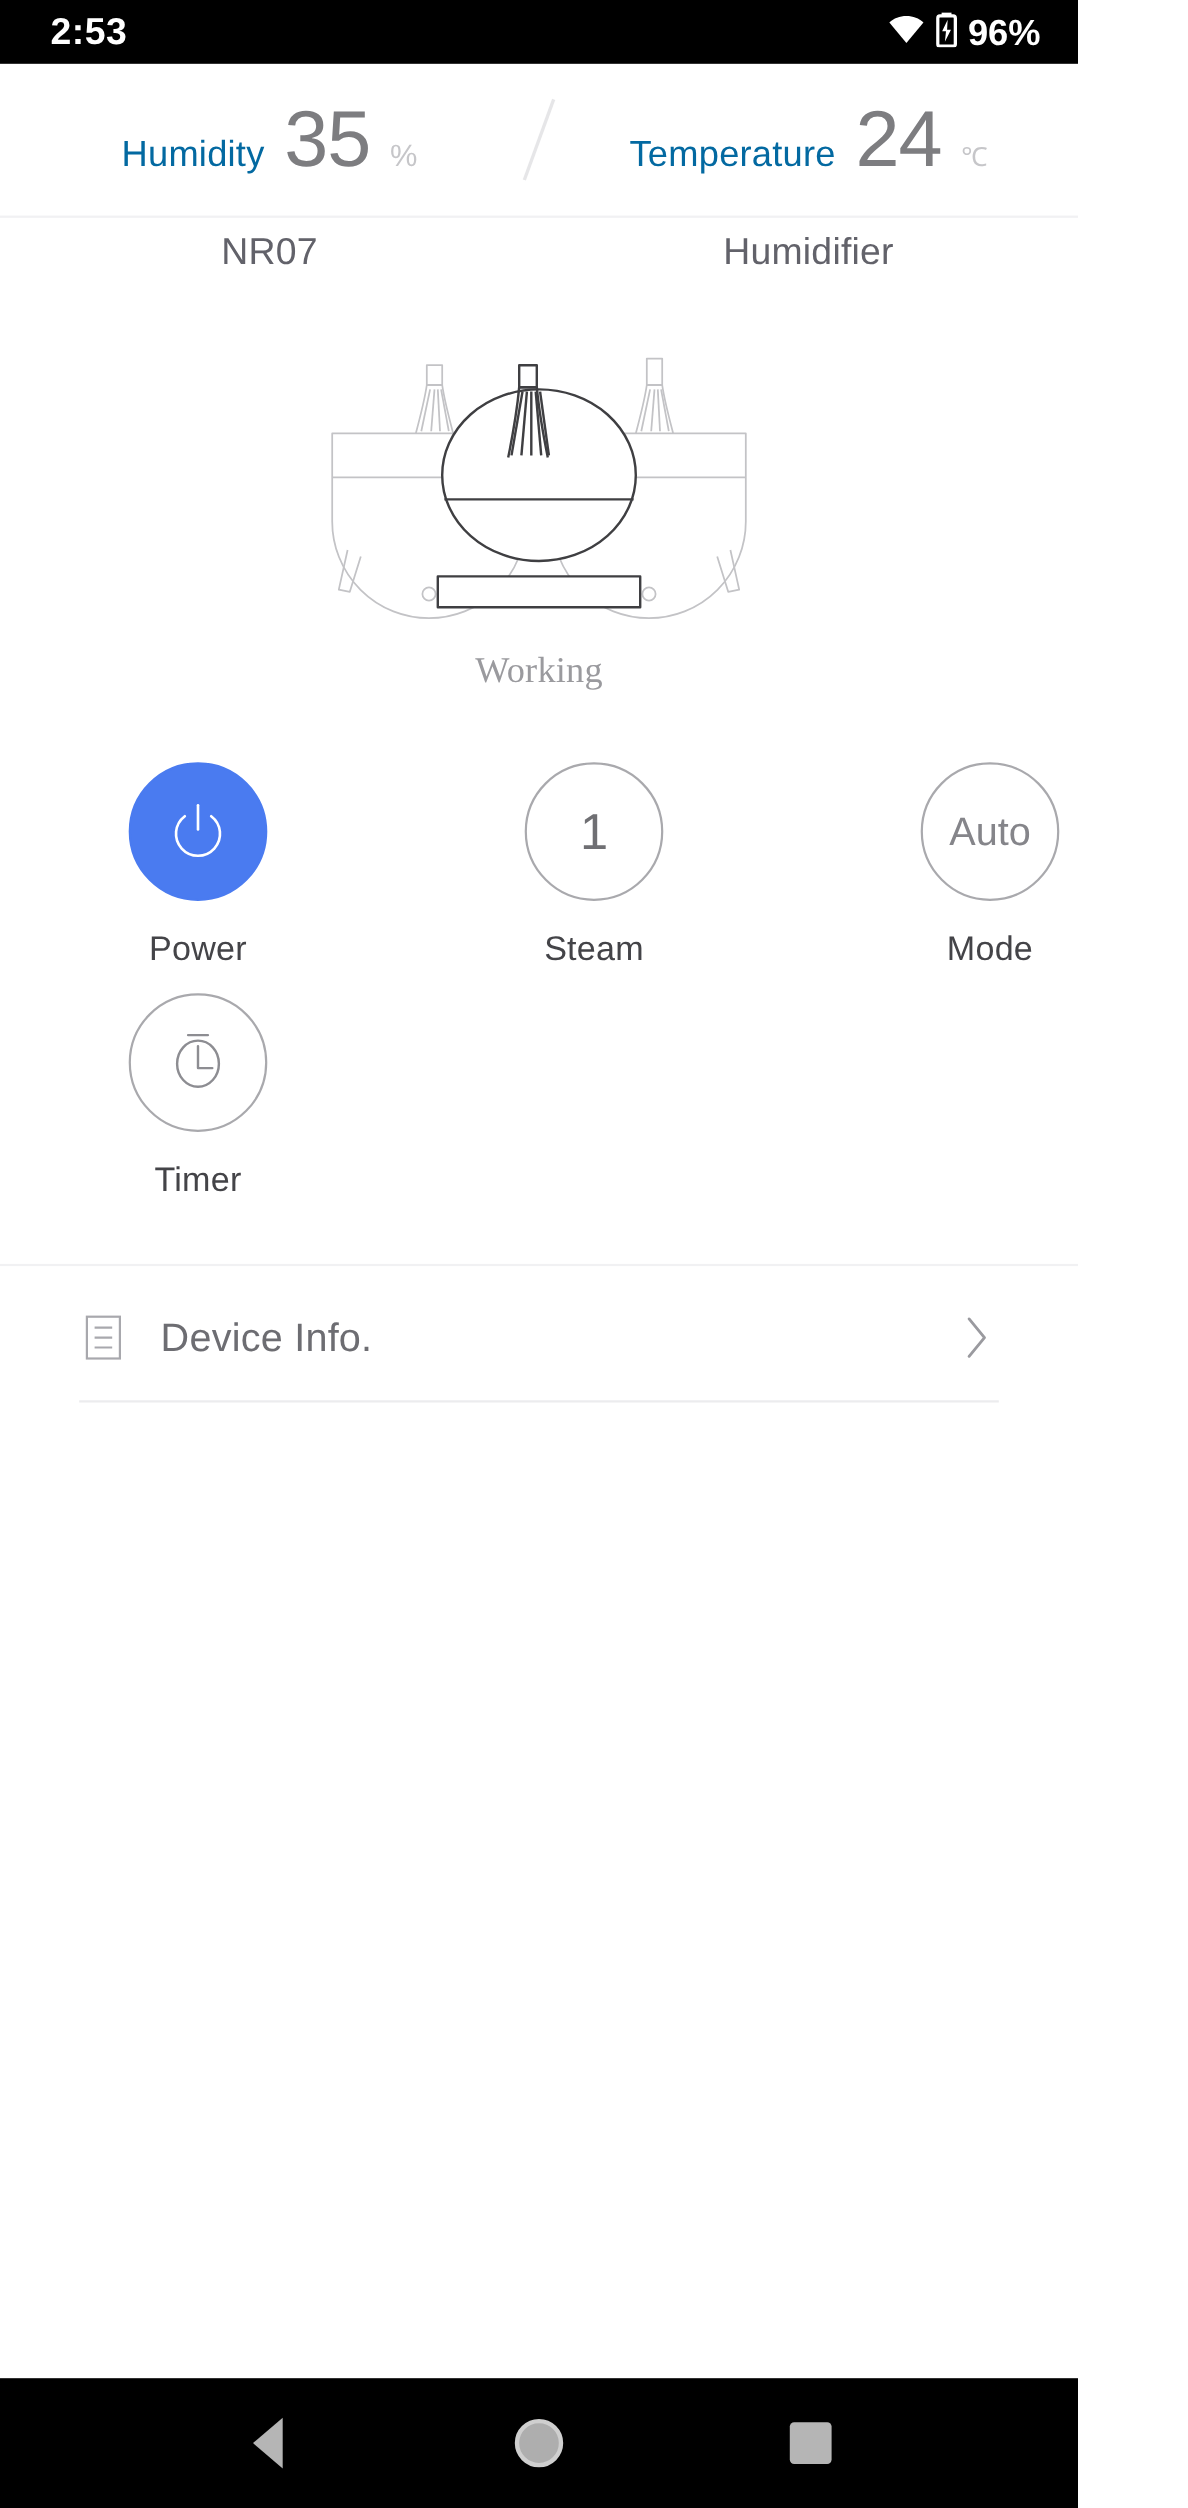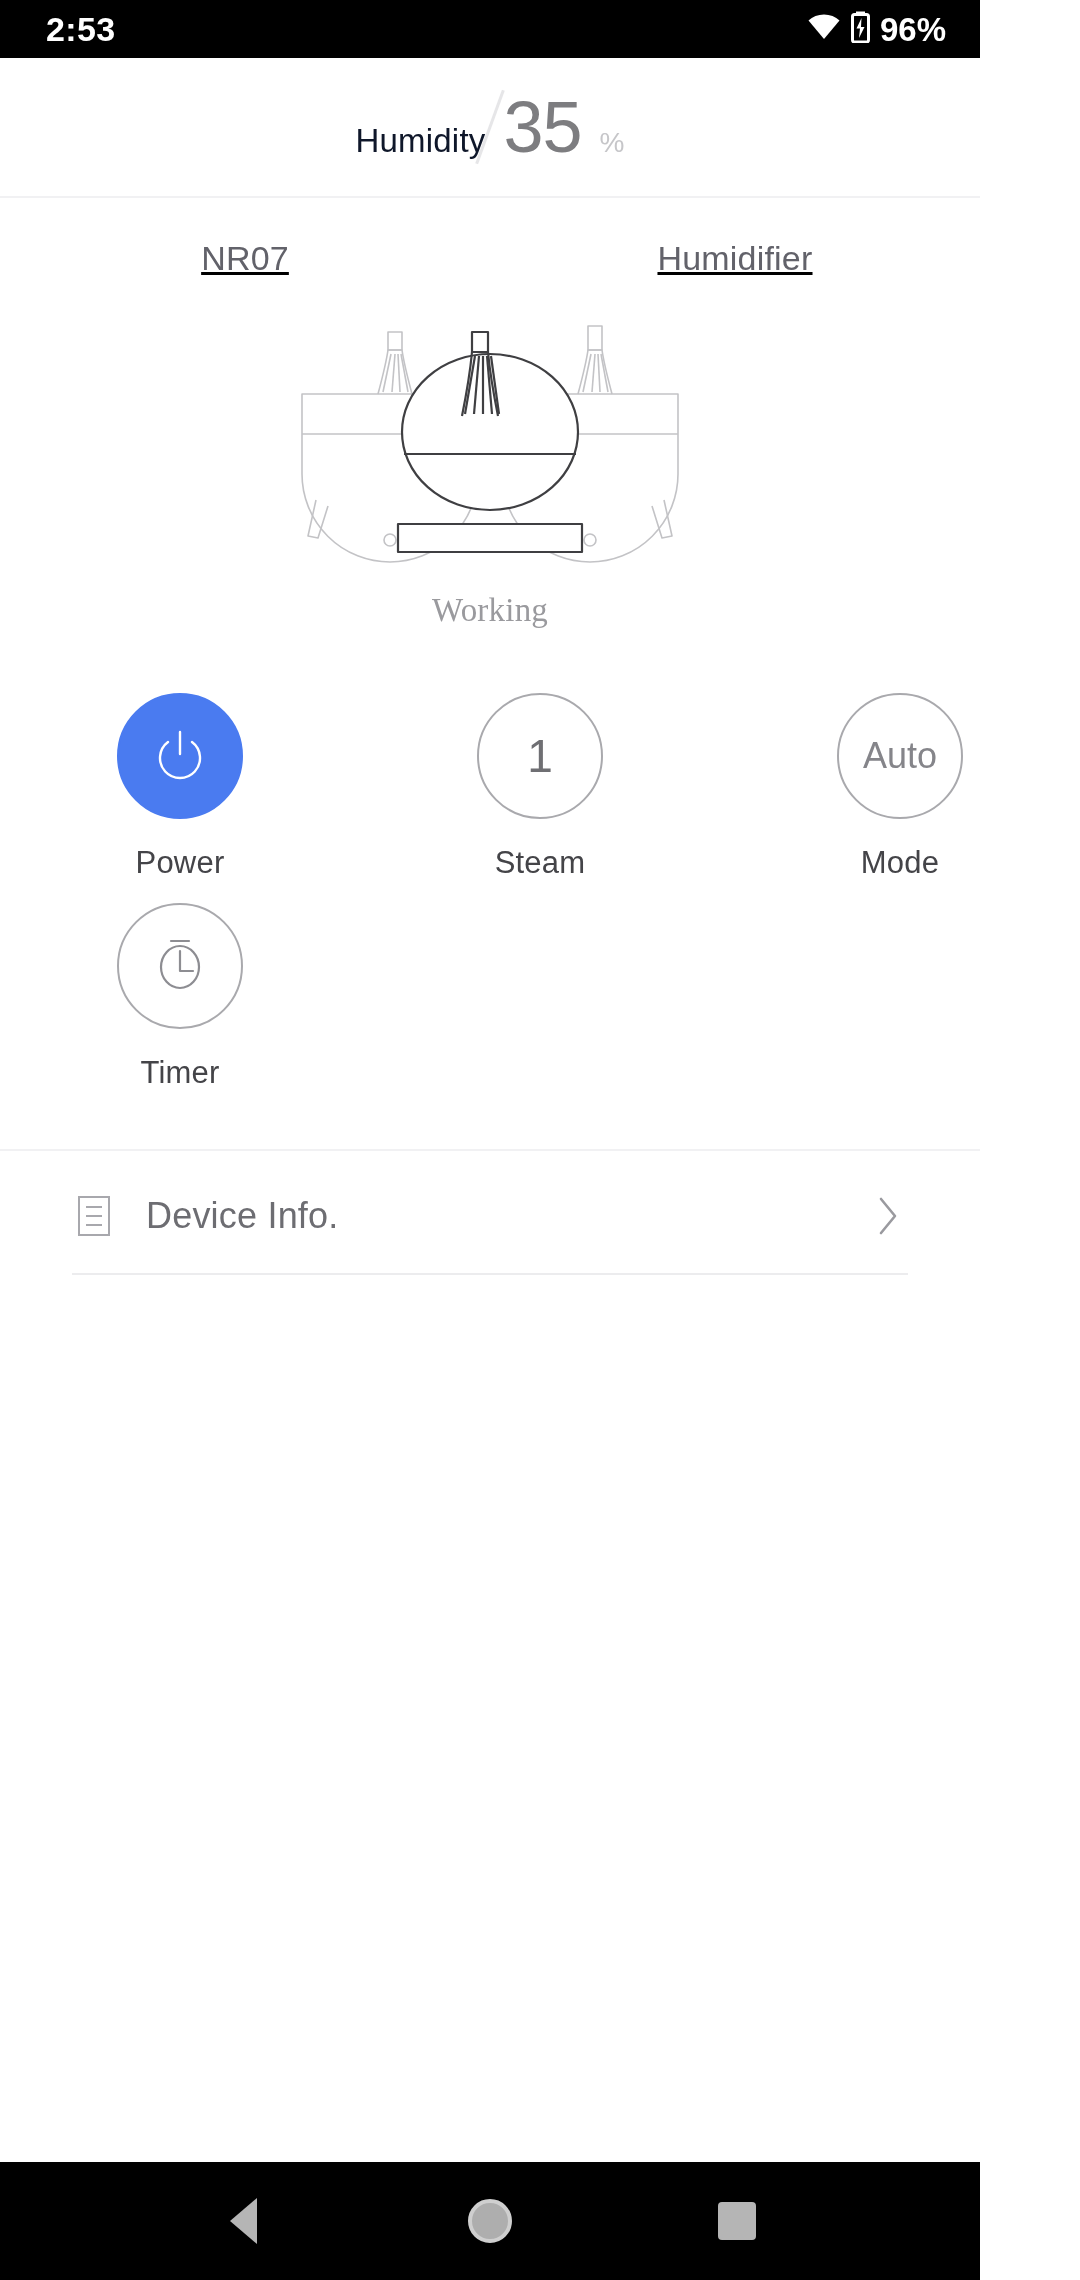--- a/index.html
+++ b/index.html
@@ -90,21 +90,21 @@
   }
   .sensor-cell {
     flex: 1 1 0;
     display: flex;
     align-items: baseline;
     justify-content: center;
     gap: 18px;
   }
   .sensor-label {
     font-size: 33px;
-    color: #0f172a;
+    color: #0369a1;
     letter-spacing: 0.2px;
   }
   .sensor-value {
     font-size: 72px;
     color: #7d7d80;
     font-weight: 300;
     line-height: 1;
     letter-spacing: -1px;
   }
   .sensor-unit {
@@ -121,23 +121,22 @@
     width: 3px;
     height: 78px;
     background: #e6e6e8;
   }
 
   
   .device-row {
     height: 96px;
     flex: 0 0 auto;
     display: flex;
-    align-items: center;
-    padding-top: 24px;
-    text-decoration: underline;
+    align-items: flex-start;
+    padding-top: 12px;
   }
   .device-cell {
     flex: 1 1 0;
     text-align: center;
     font-size: 34px;
     color: #62626a;
     letter-spacing: 0.2px;
   }
 
   
@@ -307,20 +306,25 @@
   </div>
 
 
   <div class="sensor-row">
     <div class="sensor-cell">
       <span class="sensor-label">Humidity</span>
       <span class="sensor-value">35</span>
       <span class="sensor-unit">%</span>
     </div>
     <div class="sensor-divider"></div>
+    <div class="sensor-cell">
+      <span class="sensor-label">Temperature</span>
+      <span class="sensor-value">24</span>
+      <span class="sensor-unit deg">℃</span>
+    </div>
   </div>
 
   <div class="device-row">
     <div class="device-cell">NR07</div>
     <div class="device-cell">Humidifier</div>
   </div>
 
   <div class="illustration-wrap">
     <div class="illustration">
       <svg width="480" height="250" viewBox="0 0 480 250">

